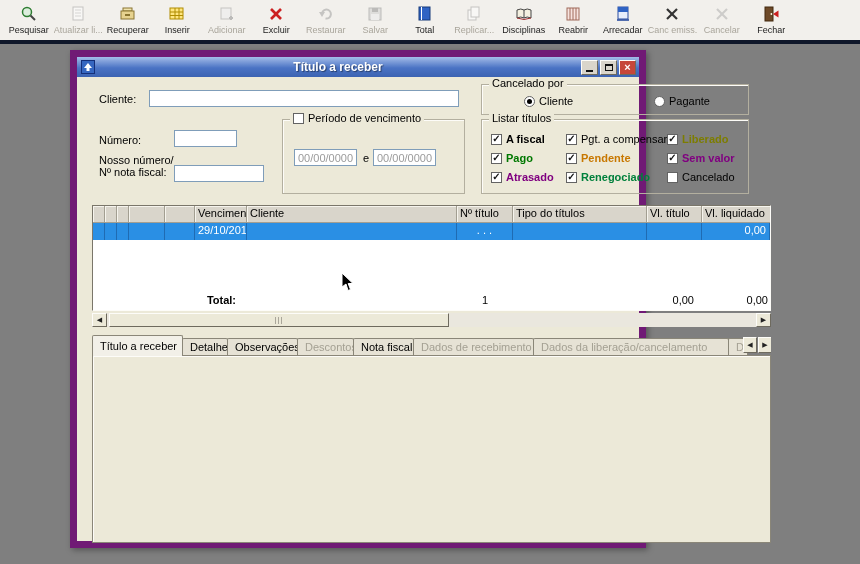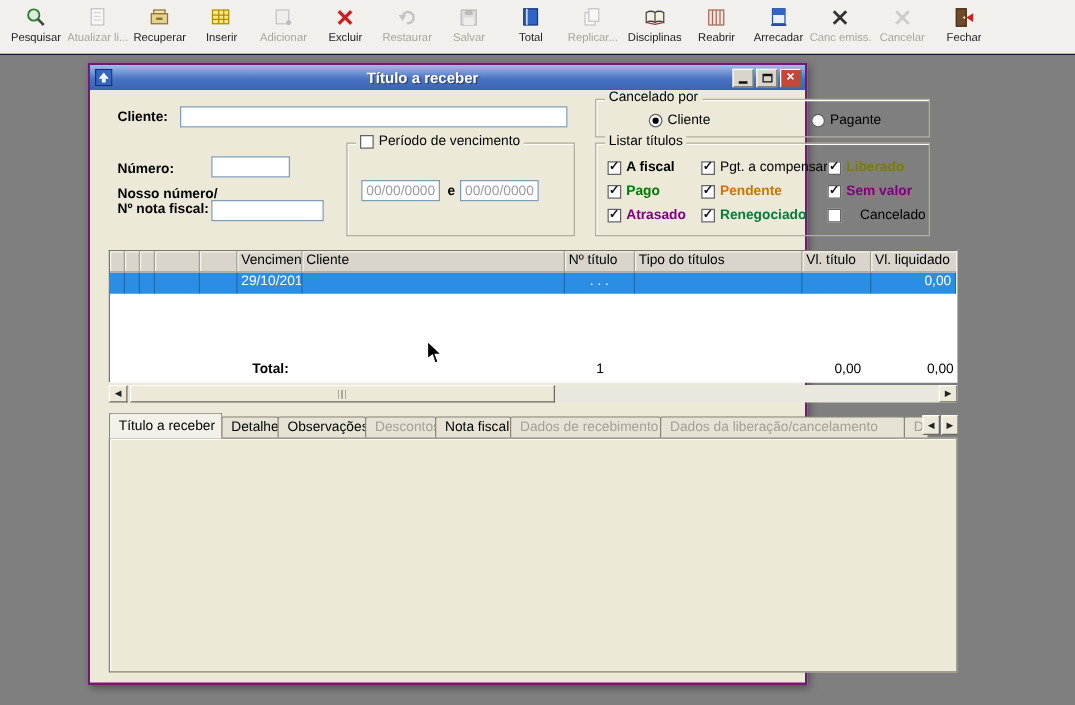--- a/index.html
+++ b/index.html
@@ -1,41 +1,41 @@
 <!DOCTYPE html>
 <html><head>
 <meta charset="utf-8">
 <style>
   * { margin:0; padding:0; box-sizing:border-box; }
   body { font-family:"Liberation Sans", sans-serif; }
   #desktop { position:relative; width:860px; height:564px; background:#7f7f7f; overflow:hidden; font-family:"Liberation Sans", sans-serif; }
 
   
-  #toolbar { position:absolute; left:0; top:0; width:860px; height:44px; background:#f2f0ec; border-bottom:1px solid #0f172a; display:flex; padding:2px 4px 1px; }
+  #toolbar { position:absolute; left:0; top:0; width:860px; height:44px; background:#f2f0ec; border-bottom:4px solid #0f172a; display:flex; padding:2px 4px 1px; }
   .tbtn { width:49.5px; flex:none; display:flex; flex-direction:column; align-items:center; justify-content:flex-start; padding-top:3px; gap:2px; cursor:default; }
   .ticon { height:18px; display:flex; align-items:center; justify-content:center; }
   .tlbl { font-size:9px; color:#1d1d1d; white-space:nowrap; overflow:hidden; max-width:49px; }
   .tbtn.disabled .tlbl { color:#a9a59b; }
   .tbtn.disabled svg { opacity:.5; filter:grayscale(1); }
   .tbtn.dim .tlbl { color:#a9a59b; }
 
   
-  #dialog { position:absolute; left:70px; top:50px; width:576px; height:498px; background:#ece9d8; border:2px solid #701a75; box-shadow:2px 2px 6px rgba(0,0,0,.35); }
+  #dialog { position:absolute; left:70px; top:50px; width:576px; height:498px; background:#ece9d8; border:7px solid #701a75; box-shadow:2px 2px 6px rgba(0,0,0,.35); }
   #titlebar { height:20px; background:linear-gradient(#a4bce8, #4a73c4 55%, #3c63b2); display:flex; align-items:center; padding:0 2px; }
   #titlebar .ttl { flex:1; text-align:center; color:#fff; font-weight:bold; font-size:12px; text-shadow:1px 1px 1px rgba(0,0,0,.45); white-space:nowrap; overflow:hidden; }
   .sysicon { width:14px; height:14px; margin-left:2px; flex:none; }
   .wbtns { display:flex; gap:2px; margin-right:1px; }
   .wbtn { width:17px; height:15px; background:#d9d5cb; border:1px solid; border-color:#fdfcf8 #6e6a5e #6e6a5e #fdfcf8; display:flex; align-items:center; justify-content:center; font-size:9px; color:#111; line-height:1; }
   .wbtn.close { background:#c6473a; color:#fff; font-weight:bold; font-size:11px; }
   .glyph-min { width:7px; height:2px; background:#111; margin-top:7px; }
   .glyph-max { width:8px; height:7px; border:1px solid #111; border-top-width:2px; }
 
   #client { position:relative; width:694px; height:472px; overflow:hidden; font-size:11px; }
 
-  .lbl { position:absolute; font-size:11px; color:#000; white-space:nowrap;font-weight:bold; }
+  .lbl { position:absolute; font-size:11px; color:#000; white-space:nowrap; }
   .lbl.gray { color:#a19d90; }
   .inp { position:absolute; height:17px; border:1px solid #7f9db9; background:#fff; font:11px "Liberation Sans", sans-serif; padding:1px 3px; color:#000; }
   .inp.dis { color:#9b9b9b; }
   .inp.rt { text-align:right; }
 
   .group { position:absolute; border:1px solid #b3af9f; box-shadow:inset 1px 1px 0 #fdfcf8; }
   .gtitle { position:absolute; top:-8px; left:7px; background:#ece9d8; padding:0 3px; font-size:11px; white-space:nowrap; }
 
   .cb { position:absolute; display:flex; align-items:center; gap:4px; font-size:11px; white-space:nowrap; }
   .cbx { width:11px; height:11px; flex:none; background:#fff; border:1px solid #636363; display:inline-flex; align-items:center; justify-content:center; }
@@ -328,21 +328,21 @@
         <span class="cb" style="left:185px;top:13px">
           <span class="cbx checked"></span>
           <span style="font-weight: bold; color: rgb(125, 125, 0);">Liberado</span>
         </span>
         <span class="cb" style="left:185px;top:32px">
           <span class="cbx checked"></span>
           <span style="font-weight: bold; color: rgb(128, 0, 128);">Sem valor</span>
         </span>
         <span class="cb" style="left:185px;top:51px">
           <span class="cbx"></span>
-          <span style="color: rgb(0, 0, 0); margin-left: 11px;">Cancelado</span>
+          <span style="color: rgb(0, 0, 0);">Cancelado</span>
         </span>
       </div>
 
       <div id="grid">
         <div class="ghead">
           <div class="gh" style="width:12px"></div>
           <div class="gh" style="width:12px"></div>
           <div class="gh" style="width:12px"></div>
           <div class="gh" style="width:36px"></div>
           <div class="gh" style="width:30px"></div>

